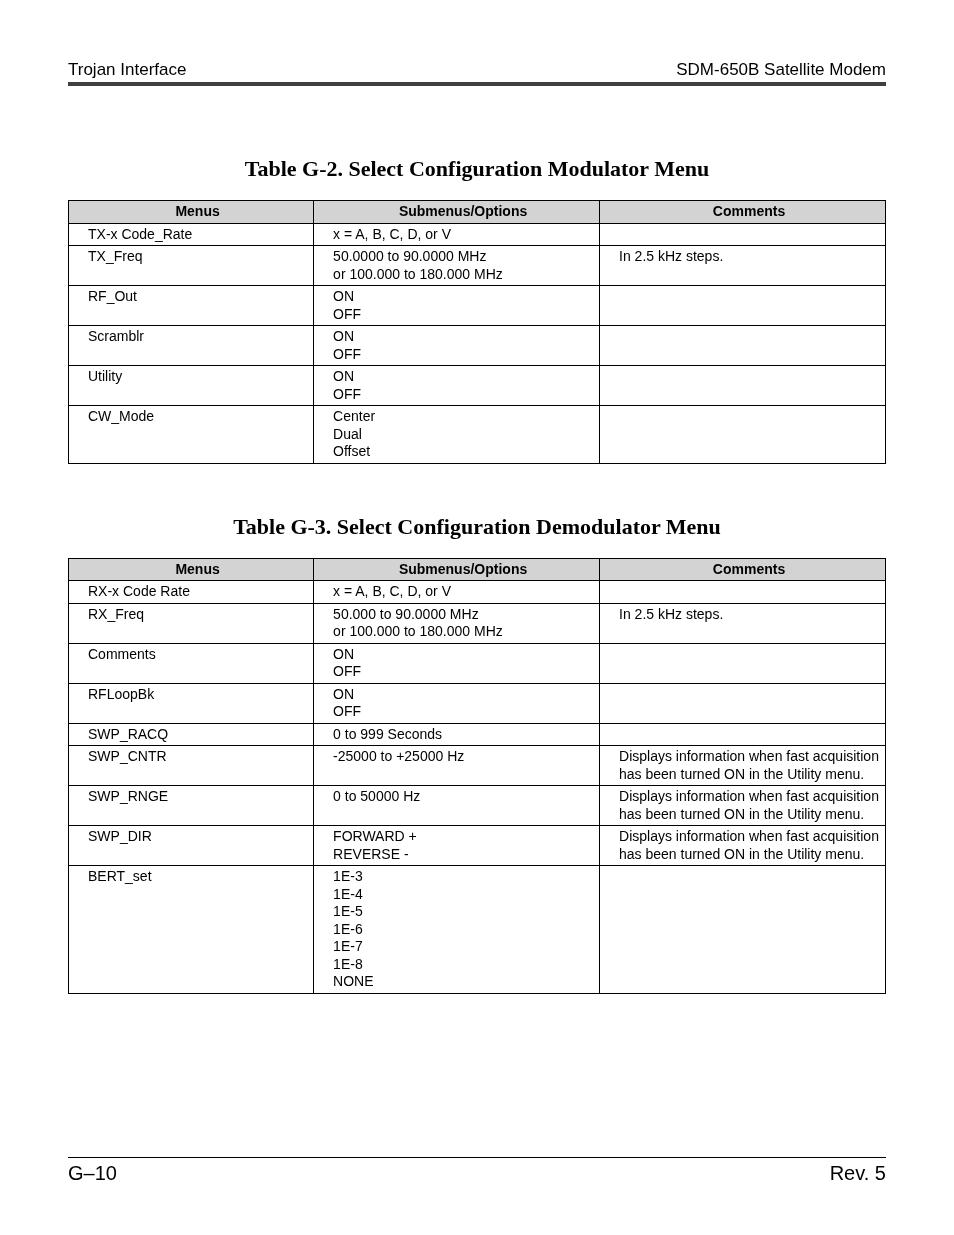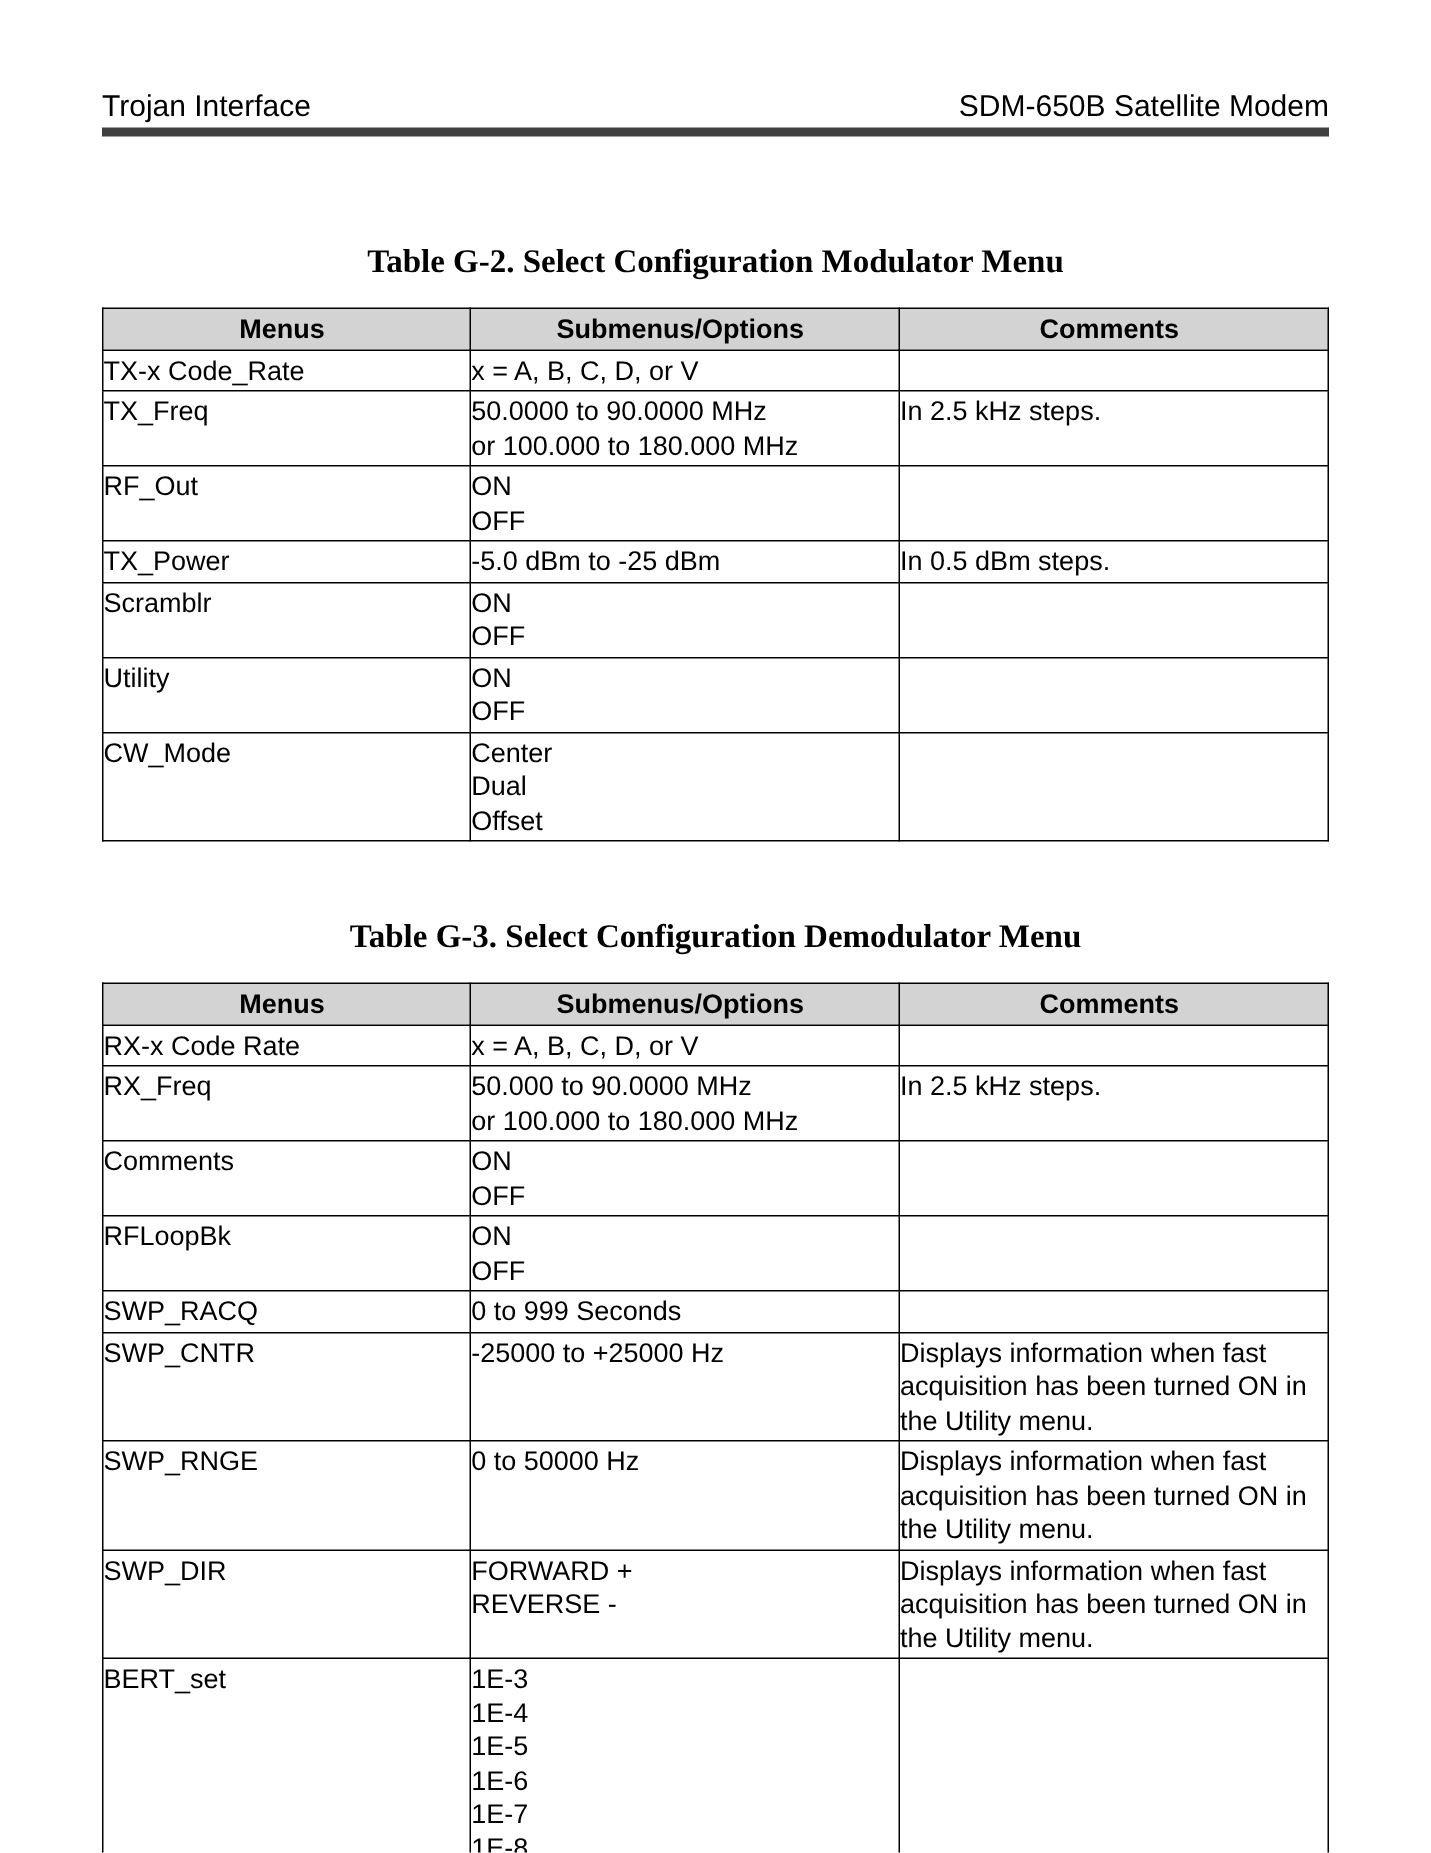--- a/index.html
+++ b/index.html
@@ -14,43 +14,43 @@
     height: 1235px;
     box-sizing: border-box;
     padding: 60px 68px 50px 68px;
     position: relative;
     display: flex;
     flex-direction: column;
   }
   .header {
     display: flex;
     justify-content: space-between;
-    font-size: 20px;
-    border-bottom: 6px solid #404040;
+    font-size: 17px;
+    border-bottom: 4px solid #404040;
     padding-bottom: 2px;
     margin-bottom: 70px;
   }
   .caption {
     text-align: center;
     font-family: "Times New Roman", Times, serif;
     font-weight: bold;
     font-size: 22px;
     margin-bottom: 18px;
   }
   table {
     width: 100%;
     border-collapse: collapse;
     table-layout: fixed;
     margin-bottom: 50px;
   }
   th, td {
     border: 1px solid #000;
-    font-size: 18px;
+    font-size: 14px;
     line-height: 1.25;
-    padding: 2px 6px 2px 0;
+    padding: 2px 6px 2px 19px;
     vertical-align: top;
     text-align: left;
   }
   th {
     background: #d3d3d3;
     font-weight: bold;
     text-align: center;
   }
   col.c1 { width: 30%; }
   col.c2 { width: 35%; }
@@ -96,25 +96,20 @@
         </tr>
         <tr>
           <td>TX_Freq</td>
           <td>50.0000 to 90.0000 MHz<br>or 100.000 to 180.000 MHz</td>
           <td>In 2.5 kHz steps.</td>
         </tr>
         <tr>
           <td>RF_Out</td>
           <td>ON<br>OFF</td>
           <td></td>
-        </tr>
-        <tr>
-          <td>TX_Power</td>
-          <td>-5.0 dBm to -25 dBm</td>
-          <td>In 0.5 dBm steps.</td>
         </tr>
         <tr>
           <td>Scramblr</td>
           <td>ON<br>OFF</td>
           <td></td>
         </tr>
         <tr>
           <td>Utility</td>
           <td>ON<br>OFF</td>
           <td></td>

